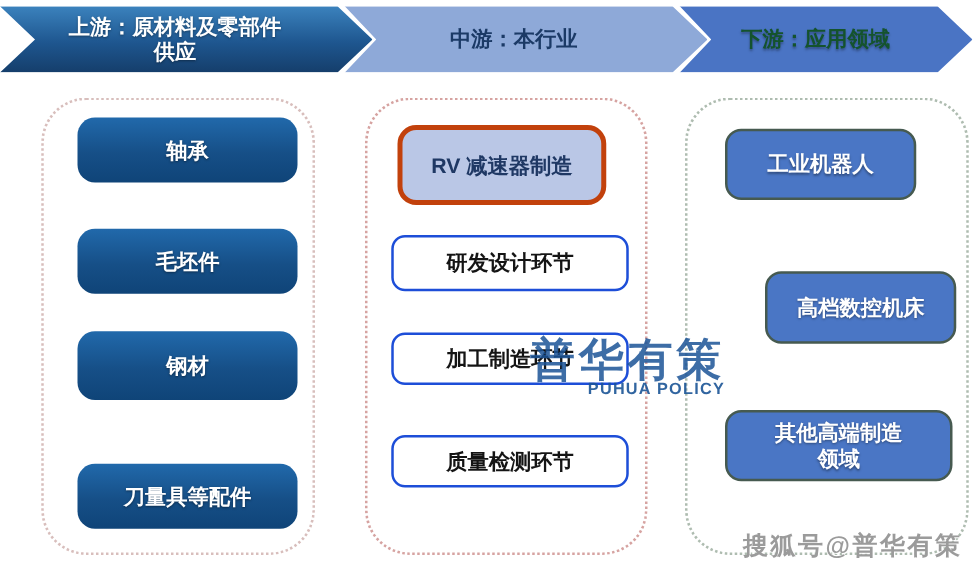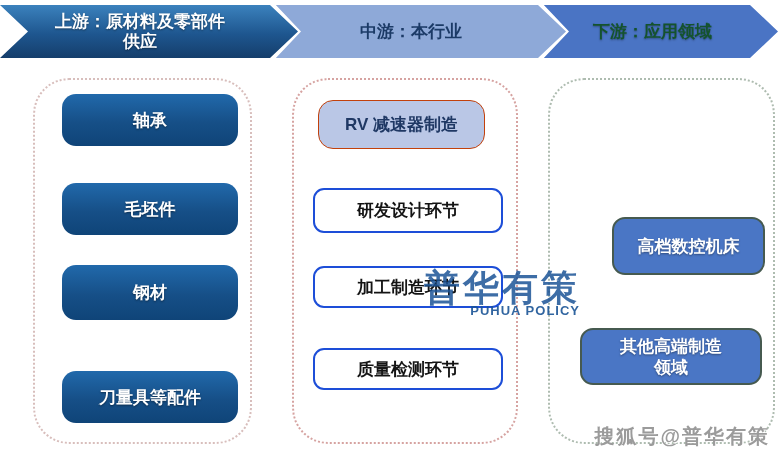--- a/index.html
+++ b/index.html
@@ -41,22 +41,22 @@
   }
   .dark{
     background:linear-gradient(180deg,#2169ab 0%,#164f87 55%,#0f4478 100%);
     color:#fff;text-shadow:0 1px 2px rgba(0,0,0,.45);border-radius:14px;text-align:right;
   }
   .bl1{left:62px;top:94px;width:176px;height:52px;}
   .bl2{left:62px;top:183px;width:176px;height:52px;}
   .bl3{left:62px;top:265px;width:176px;height:55px;}
   .bl4{left:62px;top:371px;width:176px;height:52px;}
   .rv{
-    left:318px;top:100px;width:167px;height:49px;background:#bac7e6;
-    border:1px solid #c2410c;border-radius:15px;color:#1f3864;
+    left:318px;top:100px;width:167px;height:64px;background:#bac7e6;
+    border:4px solid #c2410c;border-radius:15px;color:#1f3864;
   }
   .white{background:#ffffff;border:2px solid #1d4ed8;color:#141414;border-radius:11px;}
   .bm2{left:313px;top:188px;width:190px;height:45px;}
   .bm3{left:313px;top:266px;width:190px;height:42px;}
   .bm4{left:313px;top:348px;width:190px;height:42px;}
   .blue{
     background:#4a76c5;border:2px solid #465a50;color:#fff;
     text-shadow:0 1px 2px rgba(0,0,0,.4);border-radius:13px;
   }
   .br1{left:580px;top:103px;width:153px;height:57px;}
@@ -123,20 +123,23 @@
   <div class="box white bm2">
     <span>研发设计环节</span>
   </div>
   <div class="box white bm3">
     <span>加工制造环节</span>
   </div>
   <div class="box white bm4">
     <span>质量检测环节</span>
   </div>
 
+  <div class="box blue br1">
+    <span>工业机器人</span>
+  </div>
   <div class="box blue br2">
     <span>高档数控机床</span>
   </div>
   <div class="box blue br3">
     <span>其他高端制造</span>
     <span>领域</span>
   </div>
 
   <div class="wm-center">
     <div class="wm-cn">普华有策</div>

